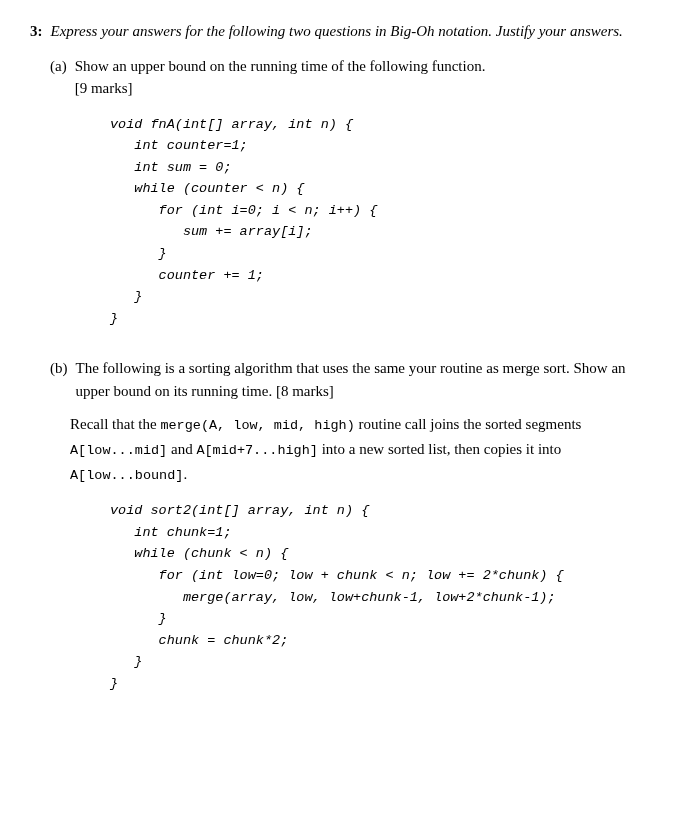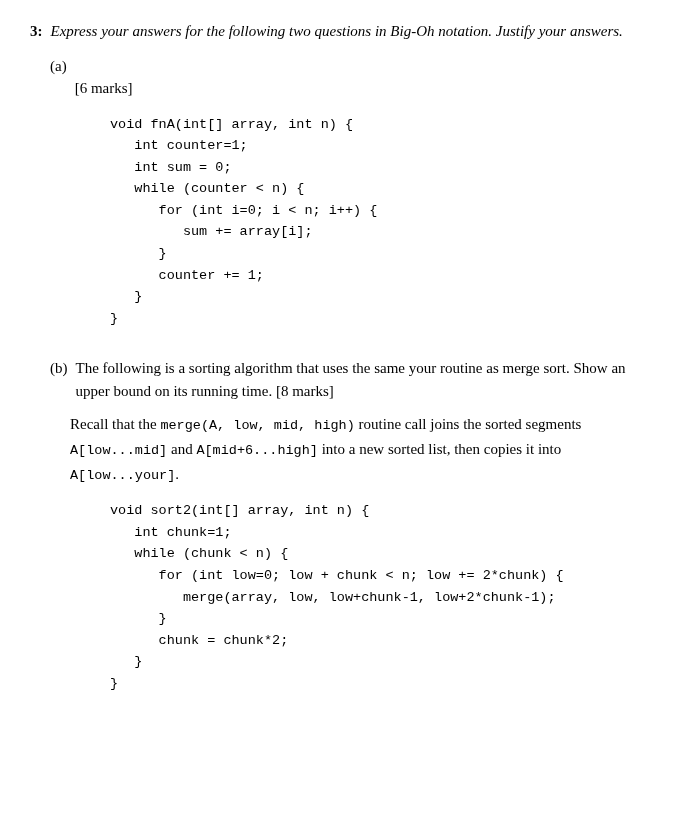--- a/index.html
+++ b/index.html
@@ -55,20 +55,21 @@
       line-height: 1.5;
     }
 
     .code-block {
       font-family: "Courier New", Courier, monospace;
       font-size: 13.5px;
       background: #ffffff;
       margin: 14px 0 14px 60px;
       line-height: 1.6;
       white-space: pre;
+      font-style: italic;
     }
 
     .description-text {
       margin-left: 20px;
       margin-top: 10px;
       margin-bottom: 10px;
       line-height: 1.6;
     }
 
     .description-text .inline-code {
@@ -91,22 +92,23 @@
 
   <div class="question-header">
     <span class="question-number">3:</span>
     <span class="question-text">Express your answers for the following two questions in Big-Oh notation. Justify your answers.</span>
   </div>
 
   <div class="sub-question">
     <div class="sub-question-header">
       <span class="sub-label">(a)</span>
       <span class="sub-text">
+        <span>Show an upper bound on the running time of the following function.</span>
         <br>
-        <span style="margin-left: 0px;">[6 marks]</span>
+        <span style="margin-left: 0px;">[9 marks]</span>
       </span>
     </div>
 
     <div class="code-block">void fnA(int[] array, int n) {
    int counter=1;
    int sum = 0;
    while (counter &lt; n) {
       for (int i=0; i &lt; n; i++) {
          sum += array[i];
       }
@@ -117,21 +119,21 @@
 
   <div class="sub-question section-gap">
     <div class="sub-question-header">
       <span class="sub-label">(b)</span>
       <span class="sub-text">
         The following is a sorting algorithm that uses the same <span class="inline-code">your</span> routine as merge sort. Show an upper bound on its running time. <span>[8 marks]</span>
       </span>
     </div>
 
     <div class="description-text small-gap">
-      Recall that the <span class="inline-code">merge(A, low, mid, high)</span> routine call joins the sorted segments <span class="inline-code">A[low...mid]</span> and <span class="inline-code">A[mid+6...high]</span> into a new sorted list, then copies it into <span class="inline-code">A[low...your]</span>.
+      Recall that the <span class="inline-code">merge(A, low, mid, high)</span> routine call joins the sorted segments <span class="inline-code">A[low...mid]</span> and <span class="inline-code">A[mid+7...high]</span> into a new sorted list, then copies it into <span class="inline-code">A[low...bound]</span>.
     </div>
 
     <div class="code-block">void sort2(int[] array, int n) {
    int chunk=1;
    while (chunk &lt; n) {
       for (int low=0; low + chunk &lt; n; low += 2*chunk) {
          merge(array, low, low+chunk-1, low+2*chunk-1);
       }
       chunk = chunk*2;
    }

